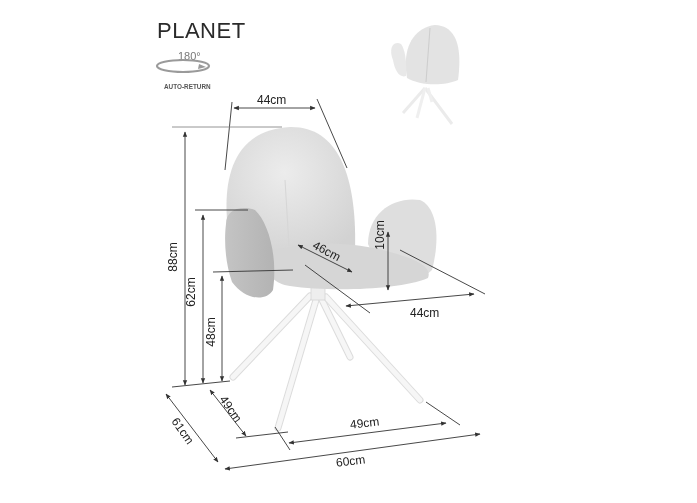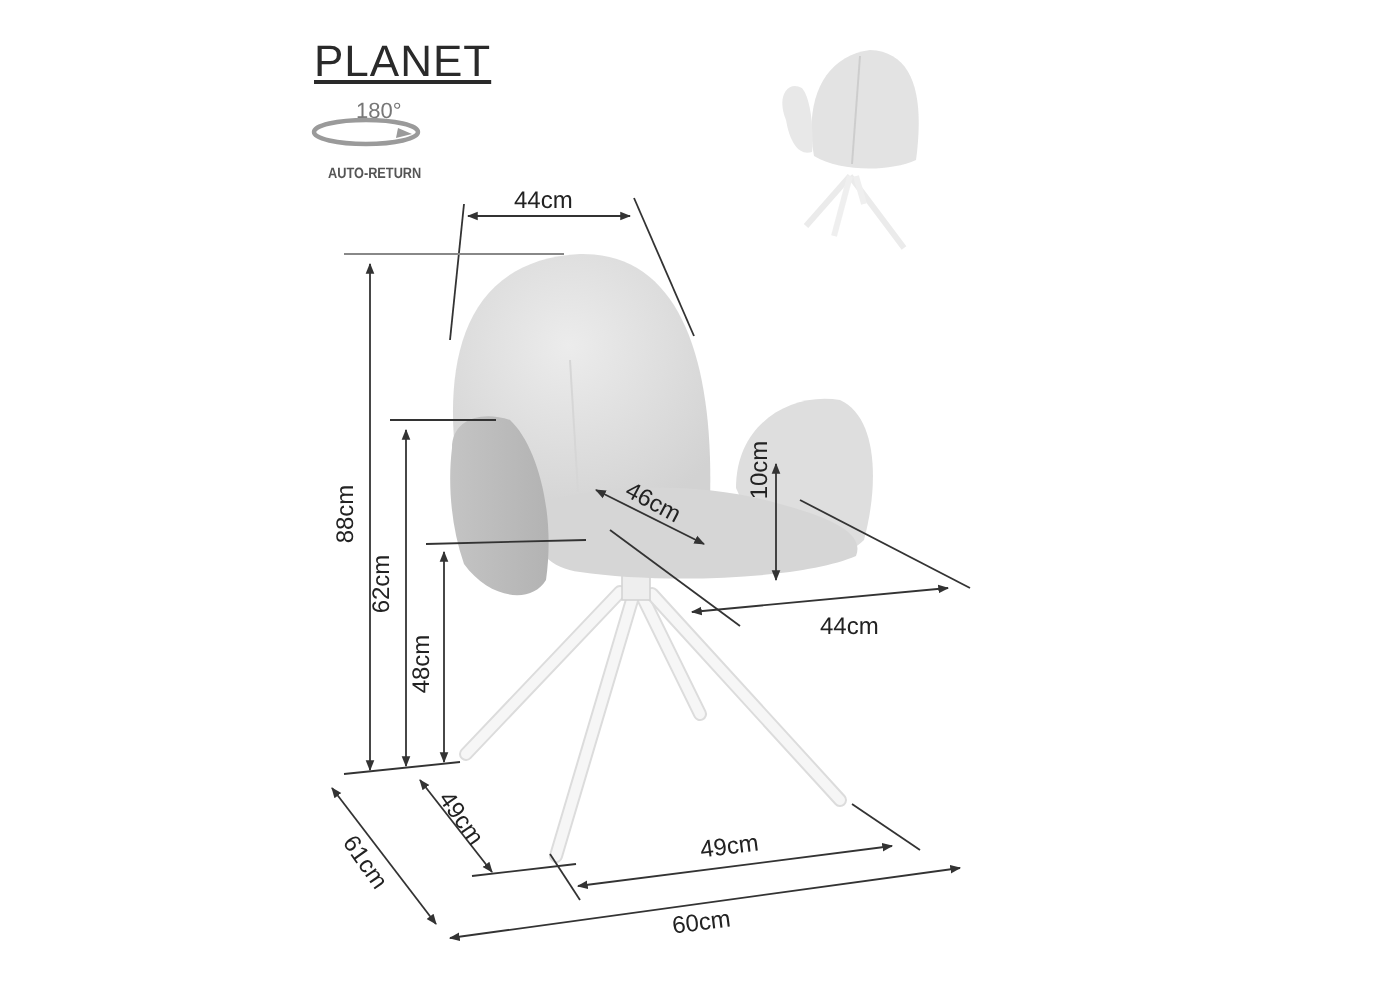--- a/index.html
+++ b/index.html
@@ -1,17 +1,17 @@
 <!DOCTYPE html>
 <html><head>
   <meta charset="utf-8">
   <style>
     html, body { margin: 0; padding: 0; background: #ffffff; }
     body { width: 697px; height: 503px; position: relative; overflow: hidden; font-family: "Liberation Sans", sans-serif; }
-    .title { position: absolute; left: 157px; top: 18px; font-size: 22px; color: #2a2a2a; letter-spacing: 0.5px; font-family: "Liberation Sans", sans-serif; text-decoration: underline; }
+    .title { position: absolute; left: 157px; top: 18px; font-size: 22px; color: #2a2a2a; letter-spacing: 0.5px; font-family: "Liberation Sans", sans-serif; }
     .rot-deg { position: absolute; left: 178px; top: 50px; font-size: 11px; color: #777; font-family: "Liberation Sans", sans-serif; }
     .rot-label { position: absolute; left: 164px; top: 82px; font-size: 7.5px; font-weight: bold; color: #555; font-family: "Liberation Sans", sans-serif; transform: scaleX(0.85); transform-origin: left; }
     svg.diagram { position: absolute; left: 0; top: 0; }
     .dim { position: absolute; font-size: 12px; color: #222; font-family: "Liberation Sans", sans-serif; white-space: nowrap; transform-origin: center center; }
   </style>
 </head>
 <body>
 
 <div class="title">PLANET</div>
 <div class="rot-deg">180°</div>

